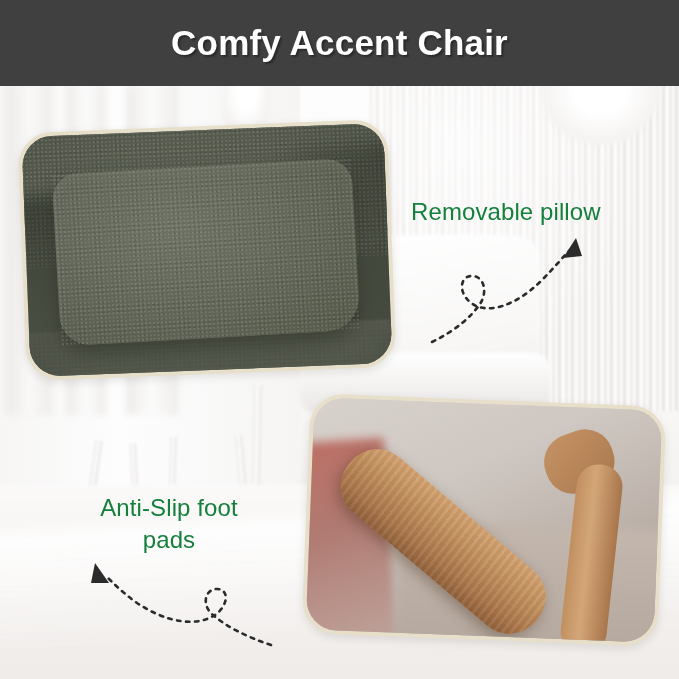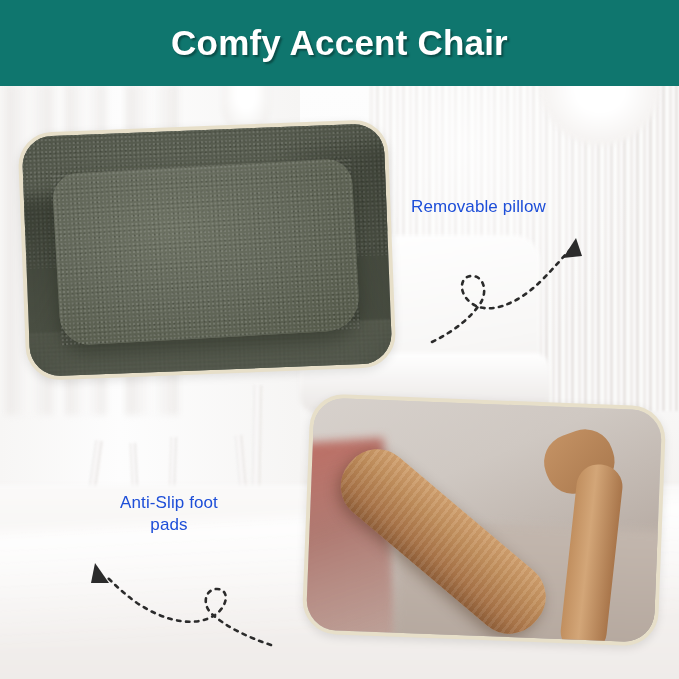--- a/index.html
+++ b/index.html
@@ -113,21 +113,21 @@
     background: linear-gradient(180deg, rgba(255,255,255,.9), rgba(255,255,255,0));
     transform: rotate(-3deg);
     filter: blur(6px);
   }
 
   
   .header {
     position: absolute;
     left: 0; top: 0;
     width: 679px; height: 86px;
-    background: #0f766e;
+    background: #404040;
     display: flex;
     align-items: center;
     justify-content: center;
   }
   .header-title {
     color: #ffffff;
     font-size: 35px;
     font-weight: bold;
     letter-spacing: .2px;
     text-shadow: 2px 2px 2px rgba(0,0,0,.35);
@@ -252,22 +252,22 @@
     right: 46px; top: 24px;
     width: 70px; height: 60px;
     border-radius: 28px;
     background: linear-gradient(150deg,#c59365,#a9784d);
     transform: rotate(-22deg);
   }
 
   
   .label {
     position: absolute;
-    color: #1d4ed8;
-    font-size: 17px;
+    color: #15803d;
+    font-size: 24px;
     font-weight: 400;
     line-height: 1.32;
     letter-spacing: .1px;
     white-space: pre-line;
   }
   .label-pillow { left: 411px; top: 196px; }
   .label-pads   { left: 64px; top: 492px; width: 210px; text-align: center; }
 
   
   .arrow-svg { position: absolute; overflow: visible; }

